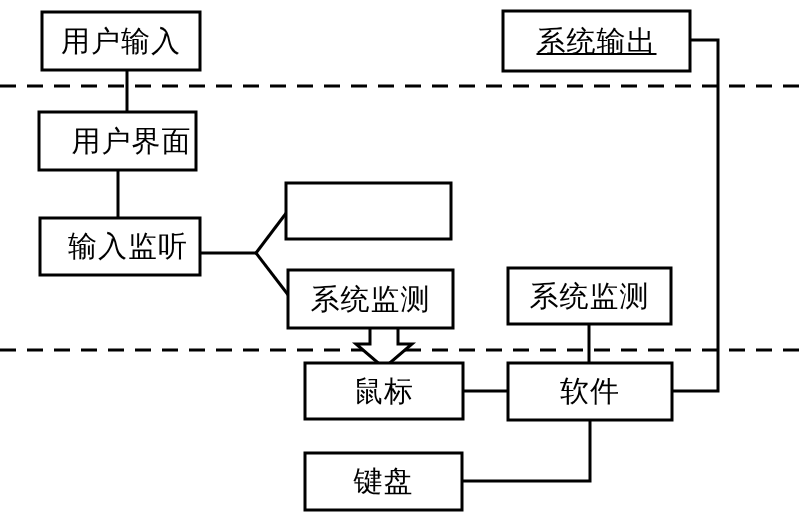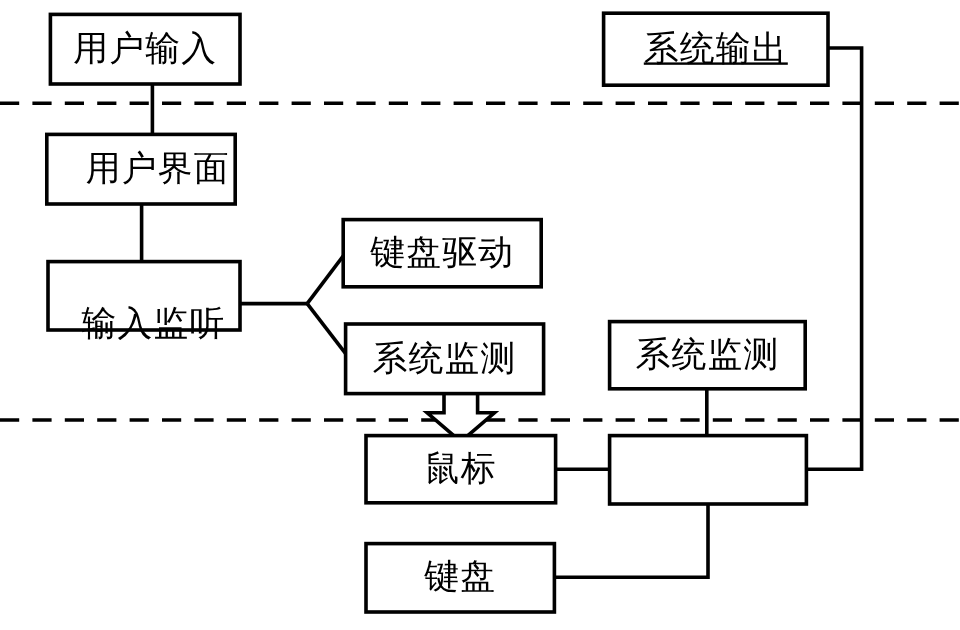--- a/index.html
+++ b/index.html
@@ -102,26 +102,26 @@
       <rect x="305" y="453" width="157" height="57"></rect>
     </g>
   </svg>
 
   <div class="node-label" style="left:42px; top:12px; width:158px; height:58px;">用户输入</div>
 
   <div class="node-label" style="left:503px; top:11px; width:187px; height:60px;text-decoration:underline;">系统输出</div>
 
   <div class="node-label" style="left:39px; top:112px; width:157px; height:58px;padding-left:28px;">用户界面</div>
 
-  <div class="node-label" style="left:40px; top:218px; width:176px; height:57px;margin-top:24px;">输入监听</div>
+  <div class="node-label" style="left:40px; top:218px; width:176px; height:57px;">输入监听</div>
 
-  <div class="node-label" style="left:286px; top:183px; width:165px; height:56px;">键盘驱动</div>
 
   <div class="node-label" style="left:288px; top:270px; width:165px; height:58px;">系统监测</div>
 
   <div class="node-label" style="left:508px; top:268px; width:163px; height:56px;">系统监测</div>
 
   <div class="node-label" style="left:305px; top:363px; width:158px; height:56px;">鼠标</div>
 
+  <div class="node-label" style="left:508px; top:363px; width:164px; height:57px;">软件</div>
 
   <div class="node-label" style="left:305px; top:453px; width:157px; height:57px;">键盘</div>
 
 </div>
 
 </body></html>

